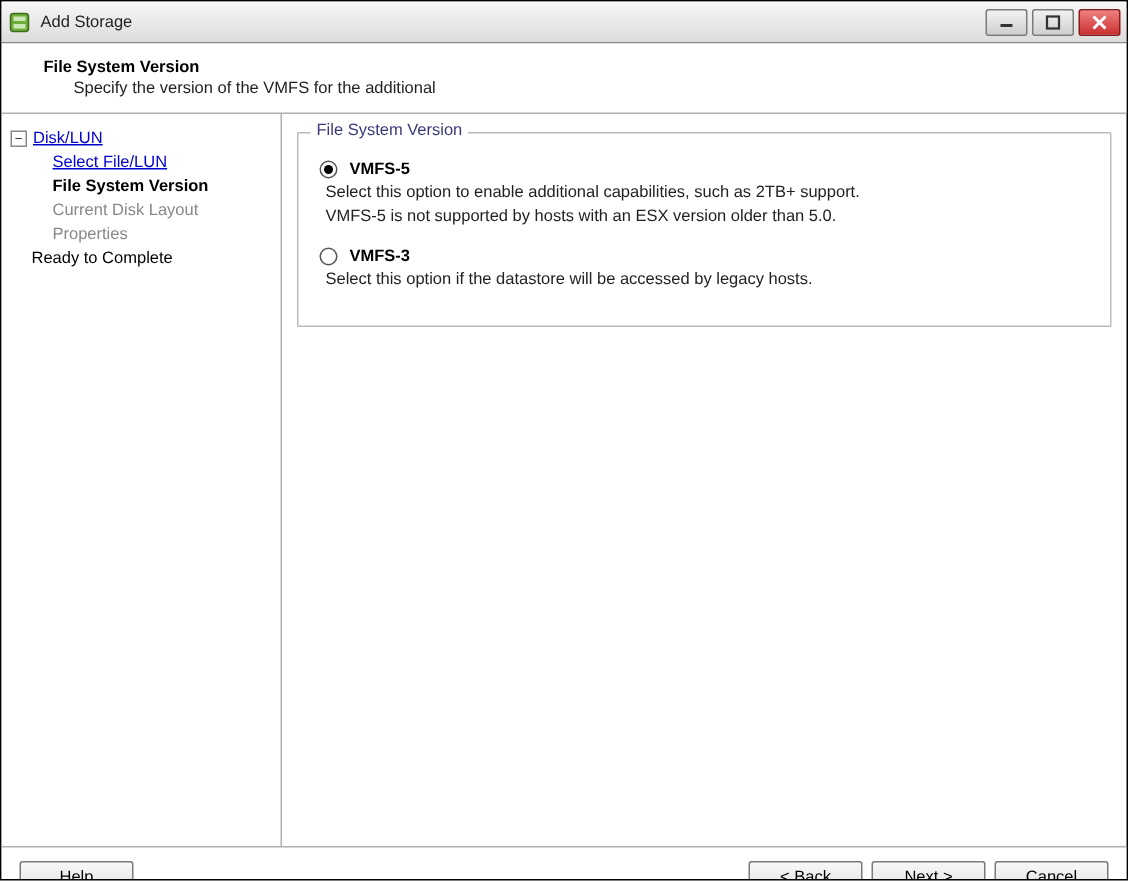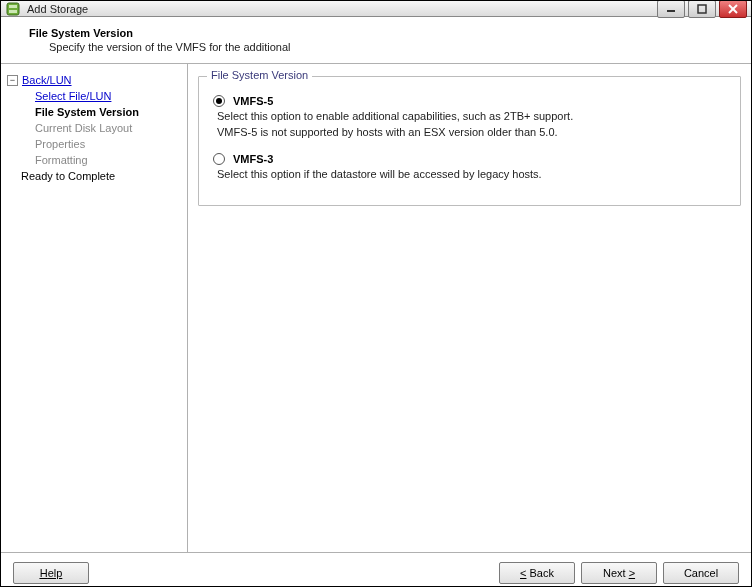--- a/index.html
+++ b/index.html
@@ -6,21 +6,21 @@
     body {
       font-family: Tahoma, "Segoe UI", Arial, sans-serif;
       font-size: 11px;
       background: #fff;
       width: 752px;
       height: 587px;
       overflow: hidden;
       border: 1px solid #000;
     }
     .titlebar {
-      height: 16px;
+      height: 28px;
       background: linear-gradient(to bottom, #f7f7f7, #dcdcdc);
       border-bottom: 1px solid #888;
       display: flex;
       align-items: center;
       padding: 0 4px;
     }
     .app-icon {
       width: 16px; height: 16px;
       margin-right: 6px;
       display: flex; align-items: center; justify-content: center;
@@ -171,28 +171,27 @@
 <div class="header">
   <div class="h-title">File System Version</div>
   <div class="h-sub">Specify the version of the VMFS for the additional</div>
 </div>
 
 <div class="body">
 
   <div class="sidebar">
     <div class="nav-item nav-root">
       <span class="tree-toggle">−</span>
-      <span class="nav-link">Back/LUN</span>
+      <span class="nav-link">Disk/LUN</span>
     </div>
     <div class="nav-sub">
       <div class="nav-item"><span class="nav-link">Select File/LUN</span></div>
       <div class="nav-item nav-current">File System Version</div>
       <div class="nav-item nav-gray">Current Disk Layout</div>
       <div class="nav-item nav-gray">Properties</div>
-      <div class="nav-item nav-gray">Formatting</div>
     </div>
     <div class="nav-item nav-gray nav-plain">Ready to Complete</div>
   </div>
 
   <div class="content">
     <div class="fieldset">
       <div class="fieldset-legend">File System Version</div>
 
       <div class="radio-block">
         <div class="radio-row">

